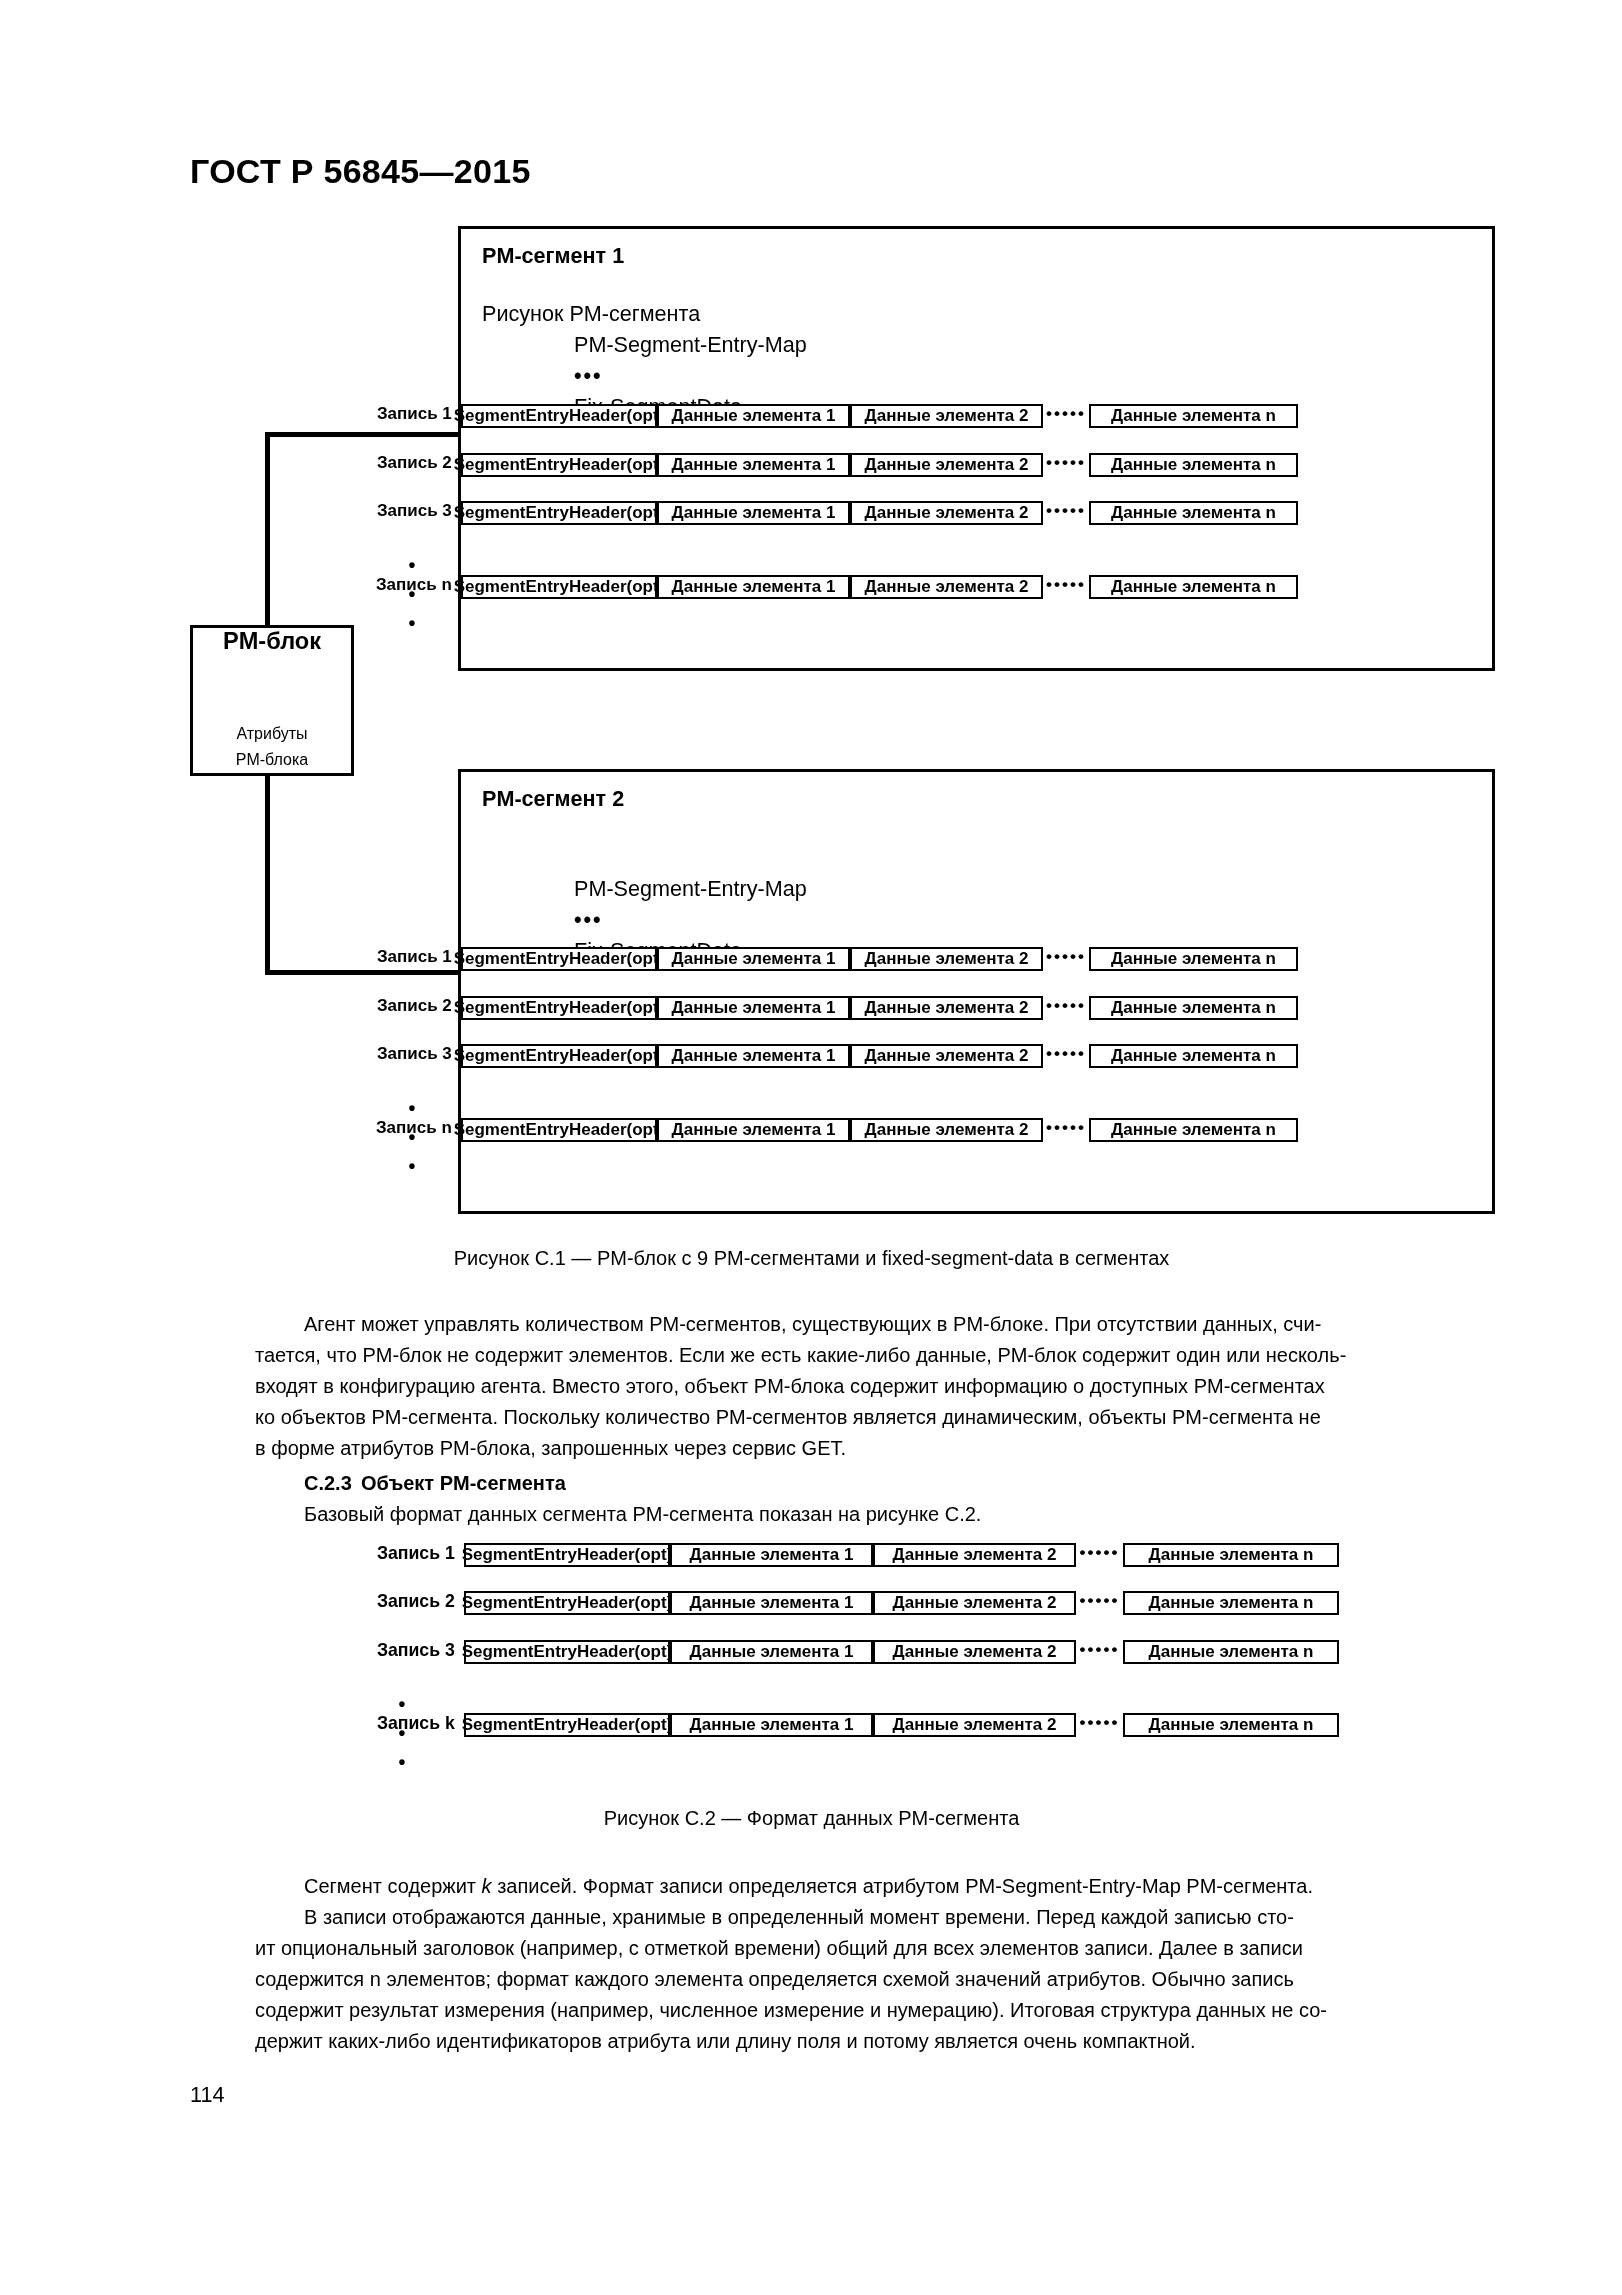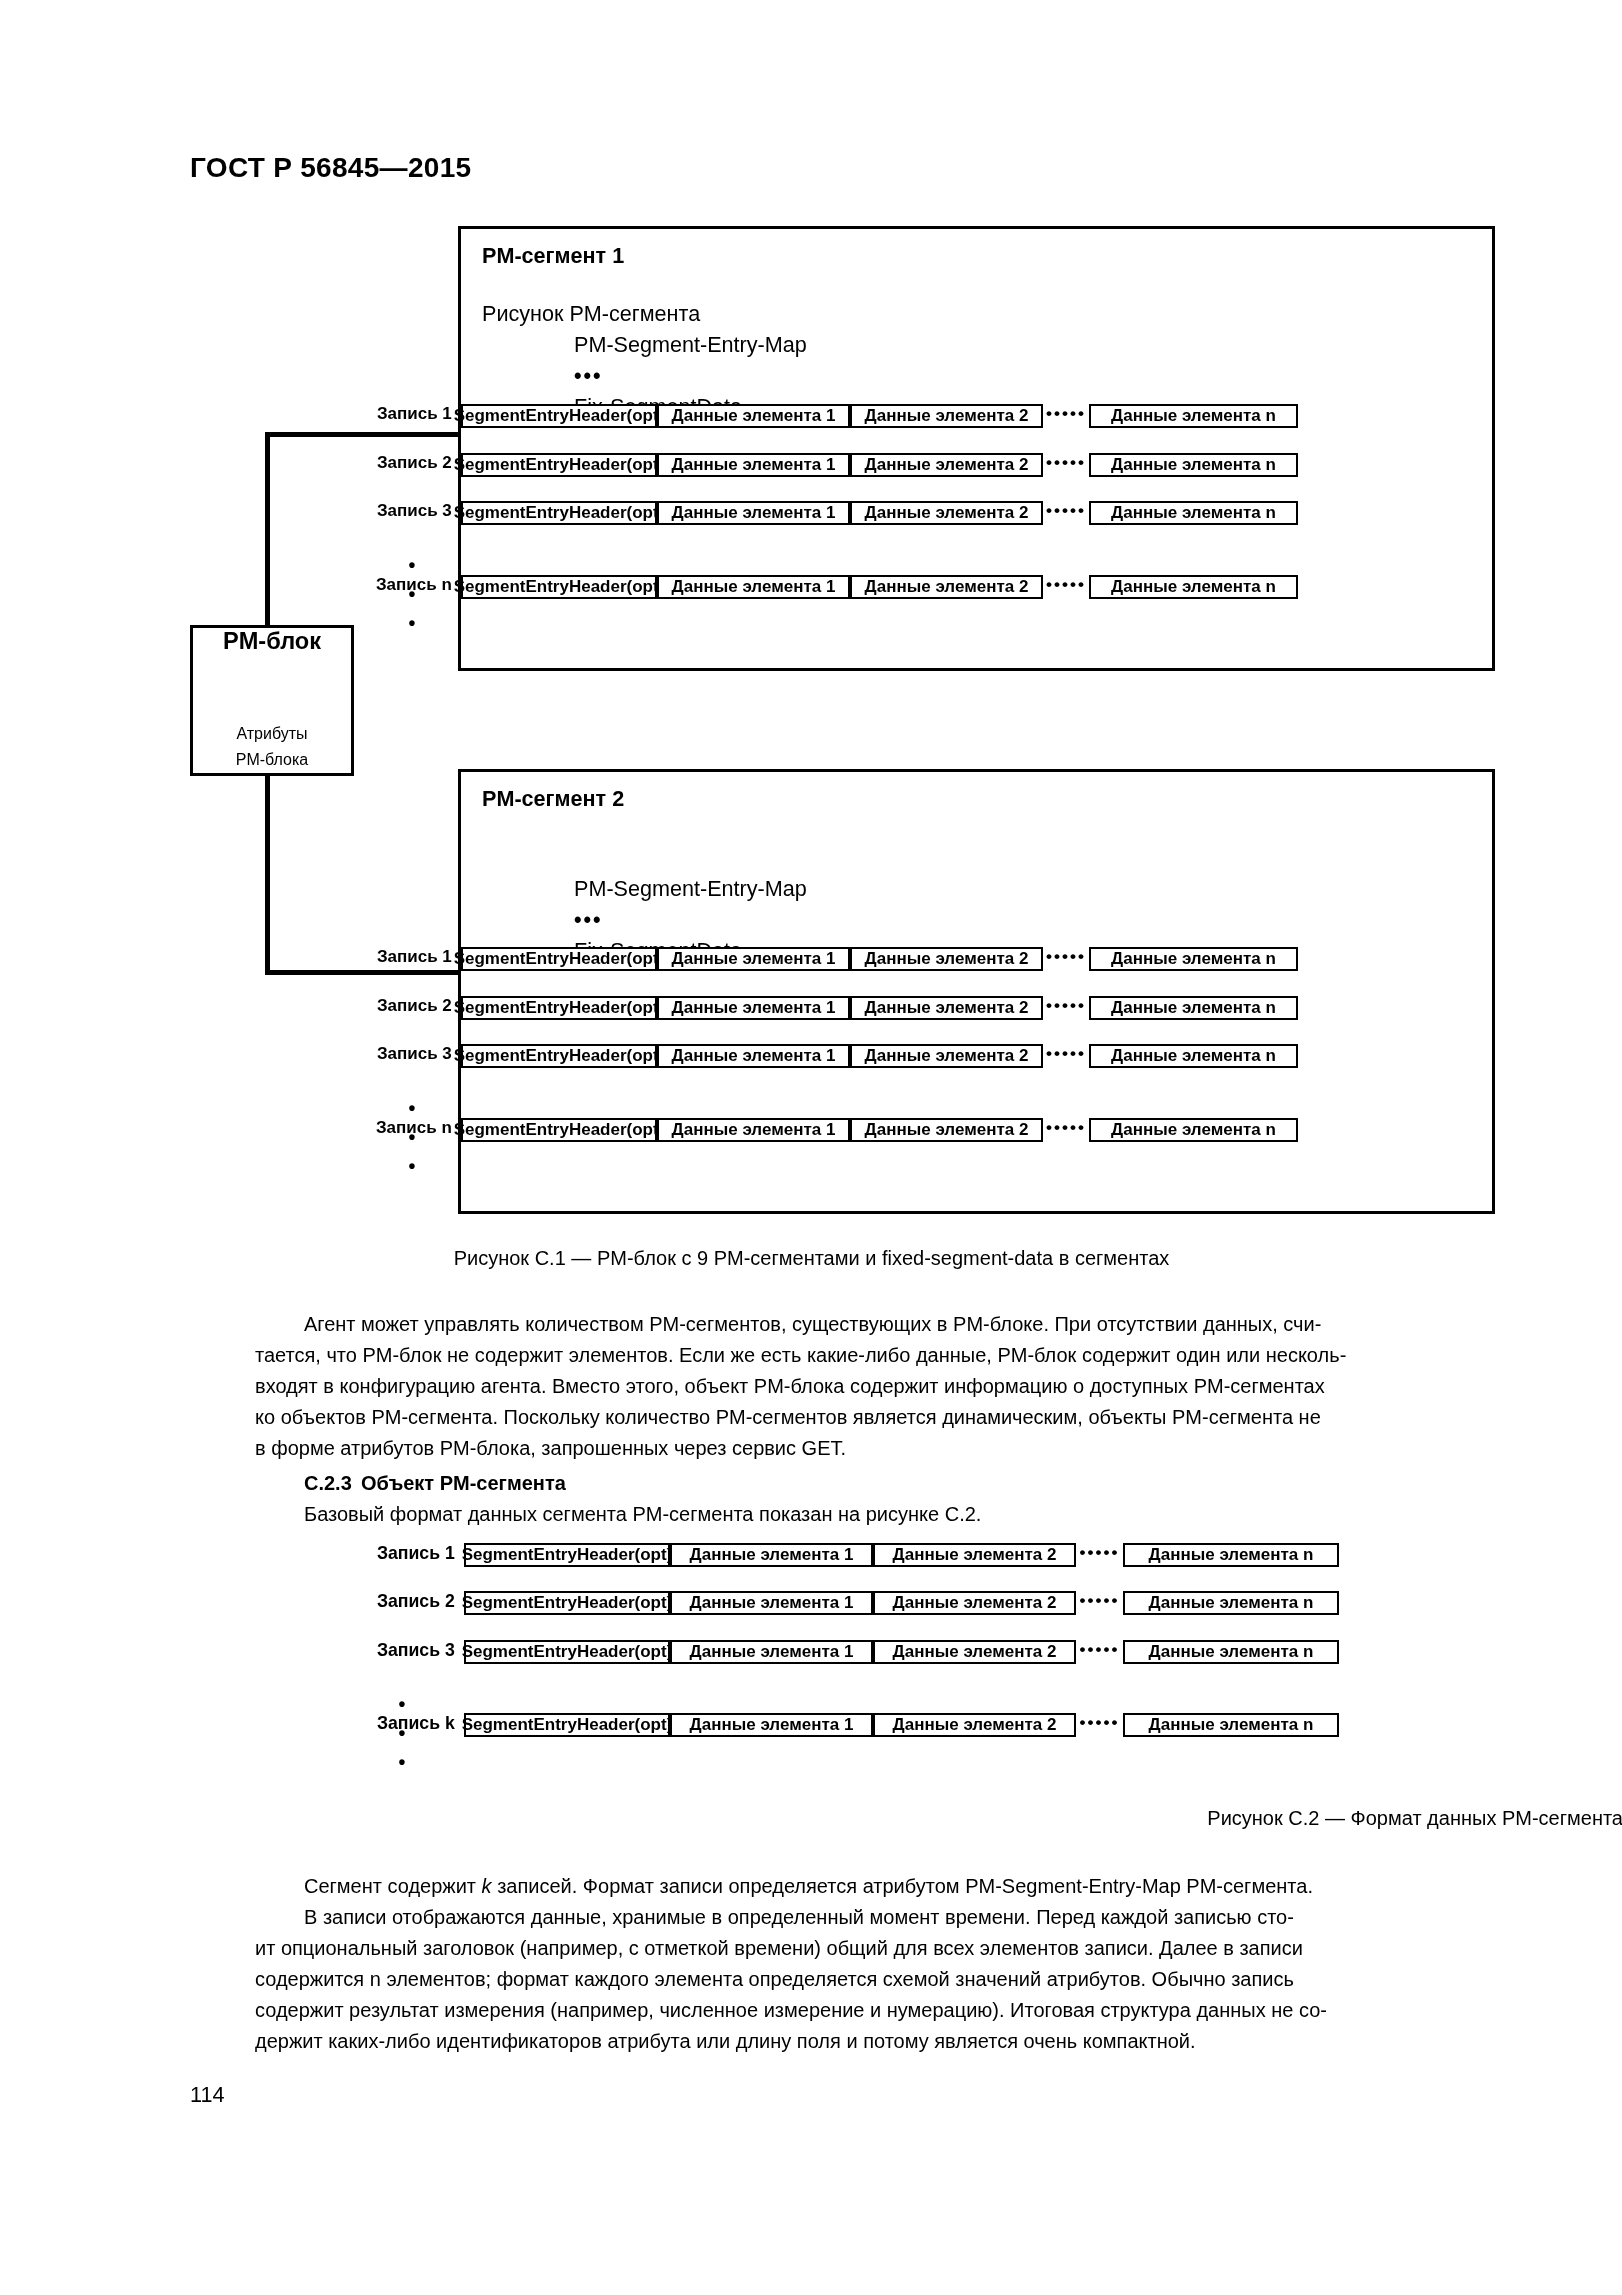--- a/index.html
+++ b/index.html
@@ -9,21 +9,21 @@
     font-family:"Liberation Sans", sans-serif;
     color:#000000;
     position:relative;
     overflow:hidden;
   }
   .page { position:absolute; left:0; top:0; width:1623px; height:2295px; }
 
   
   .doc-header {
     position:absolute; left:190px; top:152px;
-    font-size:28px; font-weight:bold; letter-spacing:0.3px;
+    font-size:34px; font-weight:bold; letter-spacing:0.3px;
   }
 
   
   .fig1 { position:absolute; left:0; top:0; width:1623px; height:1243px; }
 
   .seg-box {
     position:absolute;
     border:3.3px solid #000;
     background:#fff;
     box-sizing:border-box;
@@ -77,21 +77,21 @@
     display:flex; flex-direction:column; align-items:center; justify-content:space-between;
   }
   .pm-block .t1 { font-size:23.6px; font-weight:bold; margin-bottom:22px; }
   .pm-block .t2 { font-size:16px; text-align:center; line-height:26px; }
 
   .fig-caption {
     position:absolute; width:1623px; text-align:center;
     font-size:20px;
   }
   #cap1 { top:1247px; }
-  #cap2 { top:1807px;text-align:right; }
+  #cap2 { top:1807px; }
 
   
   .body-text {
     position:absolute; left:255px; width:1188px;
     font-size:20px; line-height:31px; text-align:justify;
   }
   .body-text p { margin:0; }
   .ind { display:inline-block; width:49px; }
   .sect-head { font-weight:bold; }
   .sect-head .num { margin-right:9.2px; }

